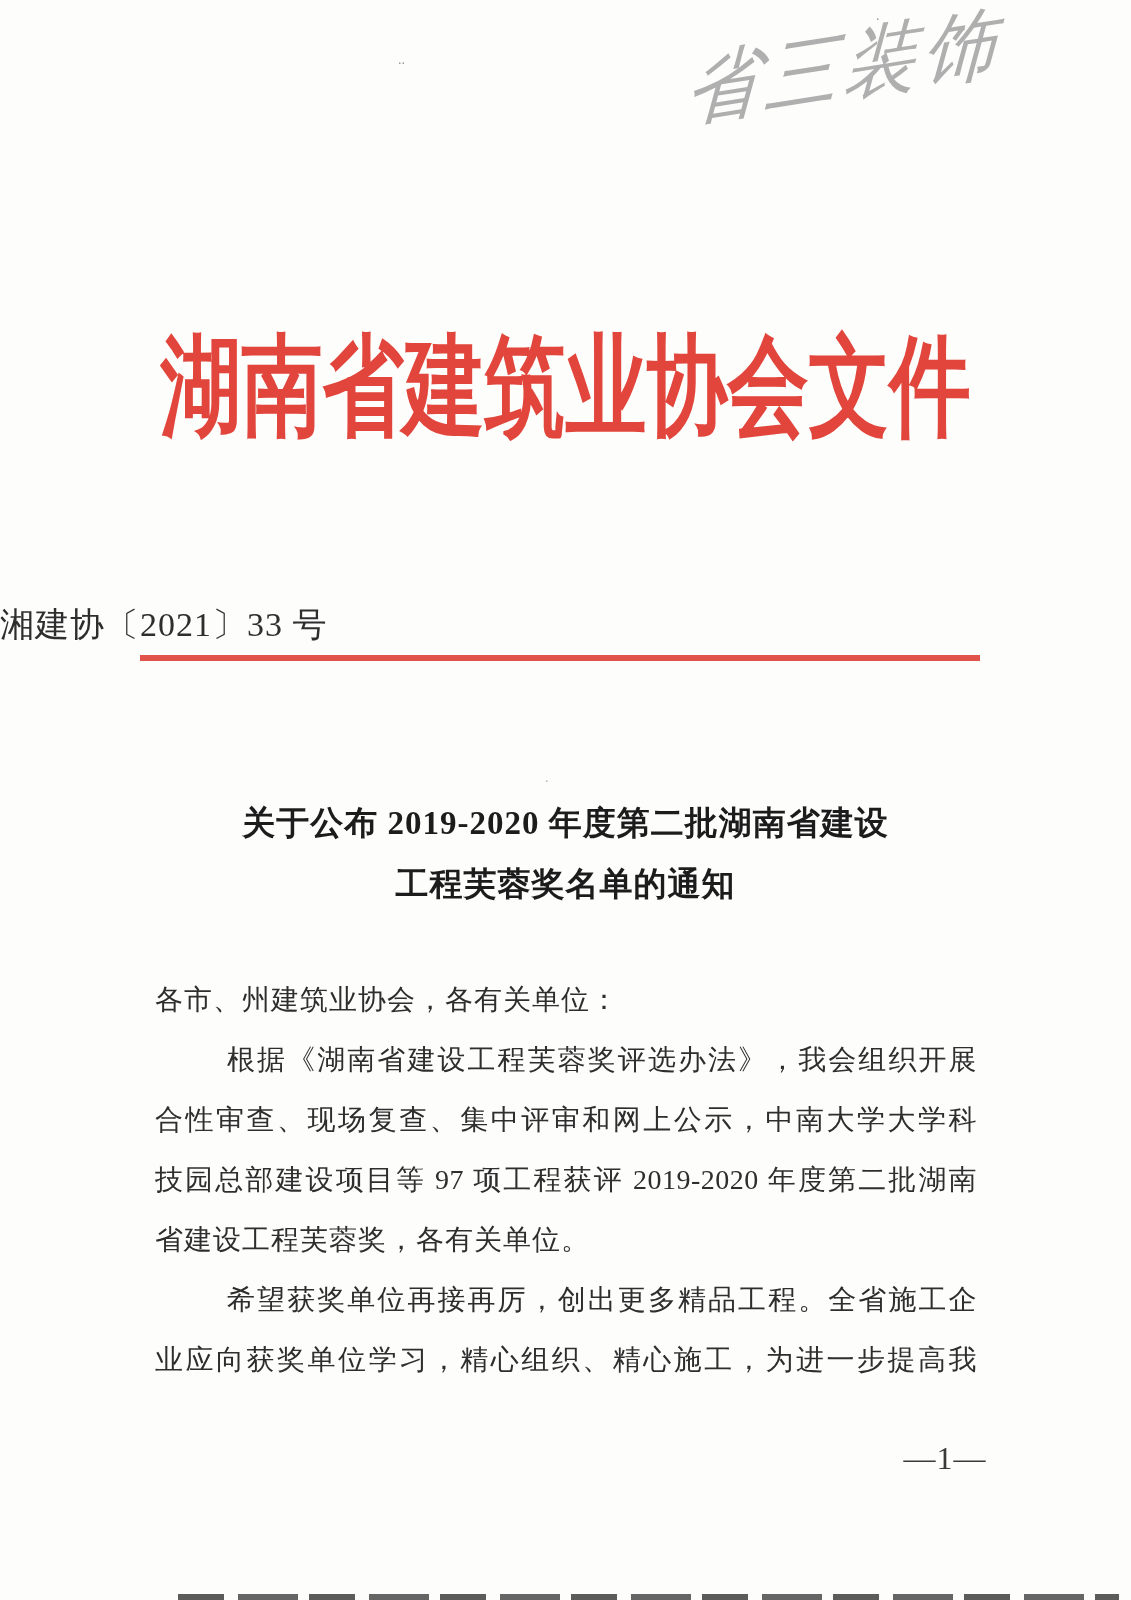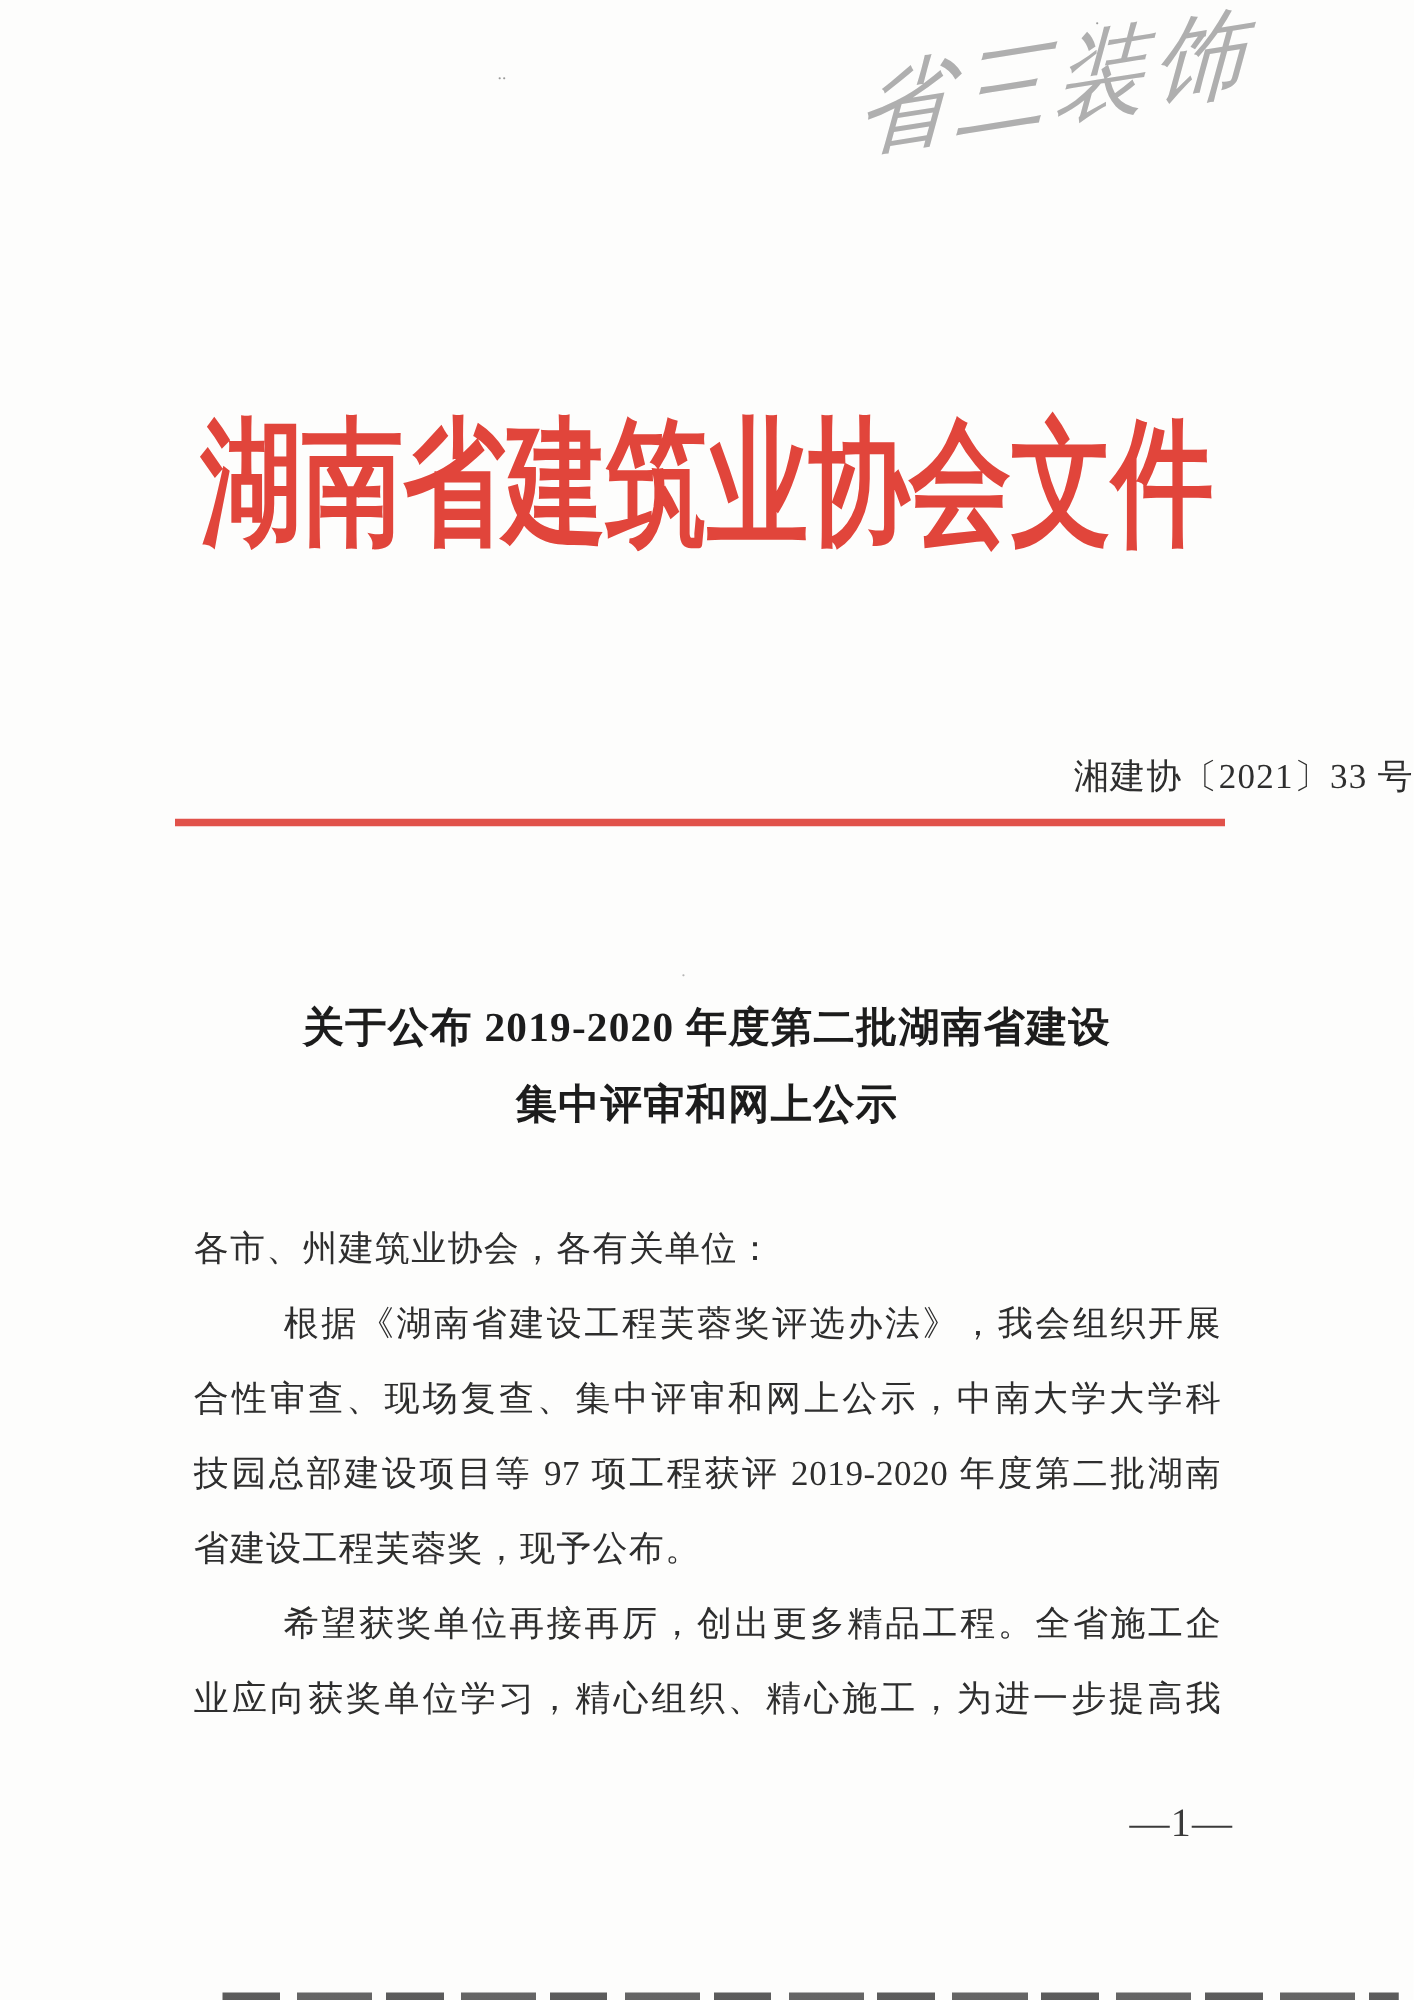--- a/index.html
+++ b/index.html
@@ -53,22 +53,22 @@
     transform: scaleY(1.36);
     transform-origin: top center;
     white-space: nowrap;
   }
   
   .docnum {
     position: absolute;
     top: 602px;
     left: 0;
     width: 100%;
-    text-align: right;
-    font-size: 28px;
+    text-align: left;
+    font-size: 34px;
     letter-spacing: 1px;
     color: #2e2e2e;
     white-space: nowrap;
   }
   
   .redline {
     position: absolute;
     left: 140px;
     top: 655px;
     width: 840px;
@@ -153,29 +153,29 @@
   <div class="letterhead">
     <span class="letterhead-inner">湖南省建筑业协会文件</span>
   </div>
 
   <div class="docnum">湘建协〔2021〕33 号</div>
 
   <div class="redline"></div>
 
   <div class="subject">
     <div>关于公布 2019-2020 年度第二批湖南省建设</div>
-    <div>集中评审和网上公示</div>
+    <div>工程芙蓉奖名单的通知</div>
   </div>
 
   <div class="body-block">
     <div class="bline">各市、州建筑业协会，各有关单位：</div>
     <div class="bline justify indent">根据《湖南省建设工程芙蓉奖评选办法》，我会组织开展</div>
     <div class="bline justify">合性审查、现场复查、集中评审和网上公示，中南大学大学科</div>
     <div class="bline justify">技园总部建设项目等 97 项工程获评 2019-2020 年度第二批湖南</div>
-    <div class="bline">省建设工程芙蓉奖，现予公布。</div>
+    <div class="bline">省建设工程芙蓉奖，各有关单位。</div>
     <div class="bline justify indent">希望获奖单位再接再厉，创出更多精品工程。全省施工企</div>
     <div class="bline justify">业应向获奖单位学习，精心组织、精心施工，为进一步提高我</div>
   </div>
 
   <div class="pagenum">—1—</div>
 
   <div class="bottom-edge"></div>
 
 </div>
 

